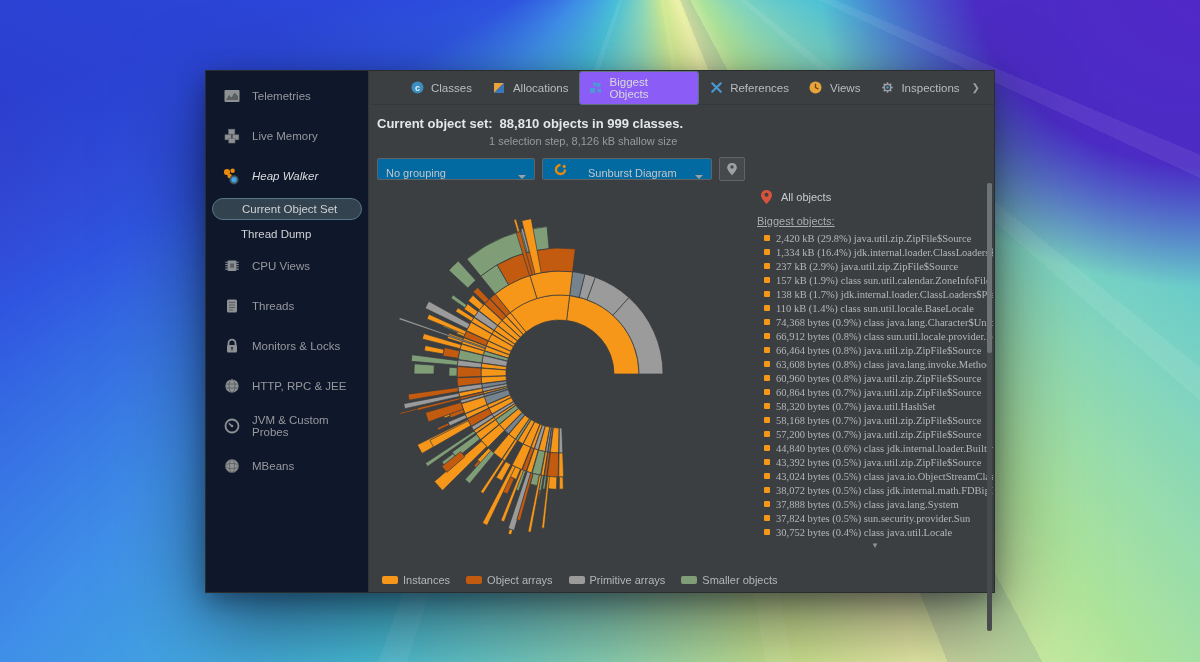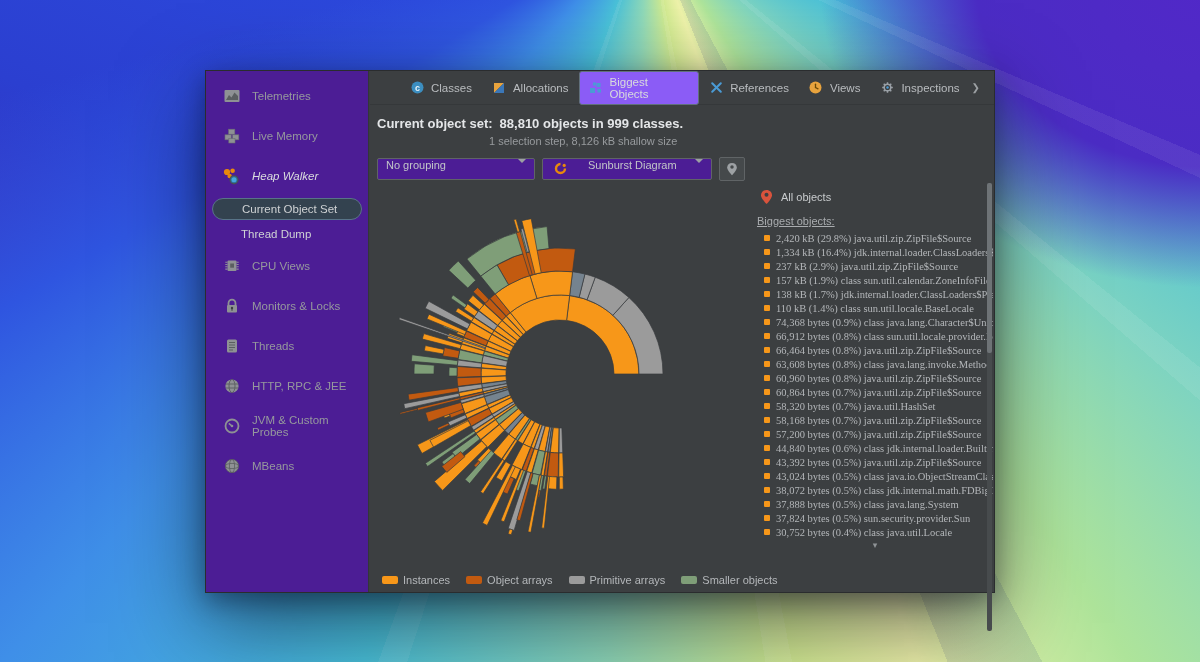--- a/index.html
+++ b/index.html
@@ -24,21 +24,21 @@
       linear-gradient(205deg, #2B50E8 0%, #2C49DC 30%, #2B3FD0 52%, #3A2BB8 74%, #2E1B7A 92%, #241264 100%);
   }
 
   
   .window{position:absolute;left:205px;top:70px;width:790px;height:523px;
     background:#3C3F41;border:1px solid #2A2C2E;
     box-shadow:0 30px 80px rgba(0,0,20,0.55), 0 8px 24px rgba(0,0,20,0.35);
     color:#C2C5C8;}
 
   
-  .sidebar{position:absolute;left:0;top:0;bottom:0;width:163px;background:#4c1d95;
+  .sidebar{position:absolute;left:0;top:0;bottom:0;width:163px;background:#0f172a;
     border-right:1px solid #333639;padding-top:5px;}
   .sb-item{display:flex;align-items:center;gap:11px;height:40px;padding-left:16px;cursor:default;}
   .sb-icon{width:19px;height:19px;display:inline-flex;align-items:center;justify-content:center;flex:none;}
   .sb-item .sb-label{font-size:11.5px;color:#96999D;}
   .sb-item.active .sb-label{color:#DADCDE;font-style:italic;}
   .sb-sub{display:flex;align-items:center;height:25px;padding-left:35px;font-size:11.5px;color:#CFD2D4;}
   .sb-sub.selected{height:22px;margin:2px 6px 1px 6px;padding-left:29px;
     background:#33424F;border:1px solid #587488;border-radius:11px;}
 
   
@@ -54,21 +54,21 @@
   .tab-overflow{color:#9CA0A3;font-size:10px;padding:0 2px;}
 
   
   .header{margin:11px 0 0 7px;}
   .header-line1{font-size:13px;font-weight:bold;color:#E4E6E8;}
   .header-line1 .hs{margin-left:7px;}
   .header-line2{margin:4px 0 0 112px;font-size:11px;color:#989B9E;}
 
   
   .toolbar{display:flex;align-items:center;margin:10px 0 0 7px;}
-  .combo{display:inline-flex;align-items:flex-start;height:22px;background:#4c1d95;
+  .combo{display:inline-flex;align-items:flex-end;height:22px;background:#0369a1;
     border:1px solid #606466;border-radius:2px;font-size:11px;color:#C2C5C8;cursor:default;}
   .combo-grouping{width:158px;justify-content:space-between;padding:0 8px;}
   .combo-diagram{margin-left:7px;padding:0 8px;gap:18px;}
   .caret{width:0;height:0;border-left:4px solid transparent;border-right:4px solid transparent;
     border-top:4px solid #9CA0A3;flex:none;}
   .pinbtn{margin-left:7px;width:26px;height:24px;background:#45494B;border:1px solid #606466;
     border-radius:2px;display:flex;align-items:center;justify-content:center;padding:0;cursor:default;}
 
   
   #sunburst{position:absolute;left:-15px;top:108px;}
@@ -151,41 +151,41 @@
             </g>
             <rect x="4.5" y="3.5" width="9" height="10.5" rx="1" fill="#8E9194"></rect>
             <rect x="7.2" y="6.5" width="3.8" height="4.2" fill="#5A5E60"></rect>
           </svg>
         </span>
         <span class="sb-label">CPU Views</span>
       </div>
       <div class="sb-item">
         <span class="sb-icon">
           <svg width="18" height="18" viewBox="0 0 18 18">
-            <path d="M5.5 8.2 V6.2 a3.5 3.5 0 0 1 7 0 V8.2" fill="none" stroke="#8E9194" stroke-width="1.8"></path>
-            <rect x="4" y="8" width="10" height="7.6" rx="1" fill="#8E9194"></rect>
-            <circle cx="9" cy="11" r="1.2" fill="#3C3F41"></circle>
-            <rect x="8.5" y="11.2" width="1" height="2.6" fill="#3C3F41"></rect>
-          </svg>
-        </span>
-        <span class="sb-label">Monitors &amp; Locks</span>
-      </div>
-      <div class="sb-item">
-        <span class="sb-icon">
-          <svg width="18" height="18" viewBox="0 0 18 18">
             <rect x="4" y="2.5" width="10" height="13" rx="1.5" fill="#8E9194"></rect>
             <g stroke="#5A5E60" stroke-width="1">
               <line x1="6" y1="5.5" x2="12" y2="5.5"></line>
               <line x1="6" y1="8" x2="12" y2="8"></line>
               <line x1="6" y1="10.5" x2="12" y2="10.5"></line>
               <line x1="6" y1="13" x2="10" y2="13"></line>
             </g>
           </svg>
         </span>
         <span class="sb-label">Threads</span>
+      </div>
+      <div class="sb-item">
+        <span class="sb-icon">
+          <svg width="18" height="18" viewBox="0 0 18 18">
+            <path d="M5.5 8.2 V6.2 a3.5 3.5 0 0 1 7 0 V8.2" fill="none" stroke="#8E9194" stroke-width="1.8"></path>
+            <rect x="4" y="8" width="10" height="7.6" rx="1" fill="#8E9194"></rect>
+            <circle cx="9" cy="11" r="1.2" fill="#3C3F41"></circle>
+            <rect x="8.5" y="11.2" width="1" height="2.6" fill="#3C3F41"></rect>
+          </svg>
+        </span>
+        <span class="sb-label">Monitors &amp; Locks</span>
       </div>
       <div class="sb-item">
         <span class="sb-icon">
           <svg width="18" height="18" viewBox="0 0 18 18">
             <circle cx="9" cy="9" r="6.6" fill="#8E9194"></circle>
             <g stroke="#5A5E60" stroke-width="0.9" fill="none">
               <ellipse cx="9" cy="9" rx="3" ry="6.6"></ellipse>
               <path d="M2.7 7 h12.6 M2.7 11 h12.6"></path>
             </g>
           </svg>

